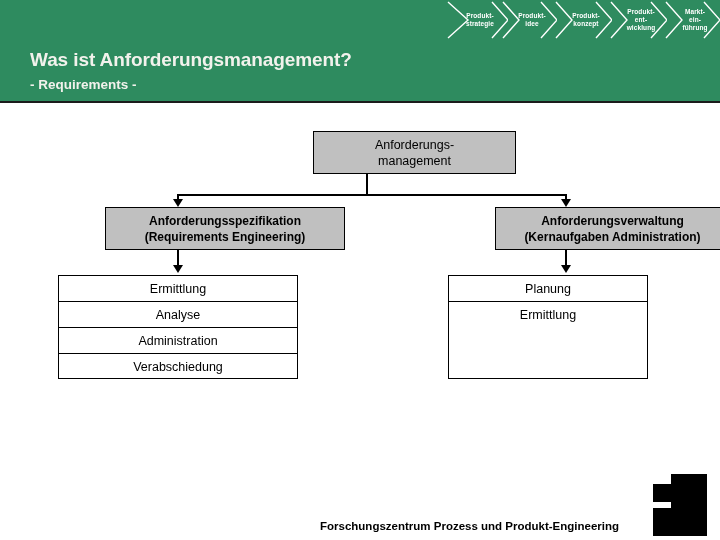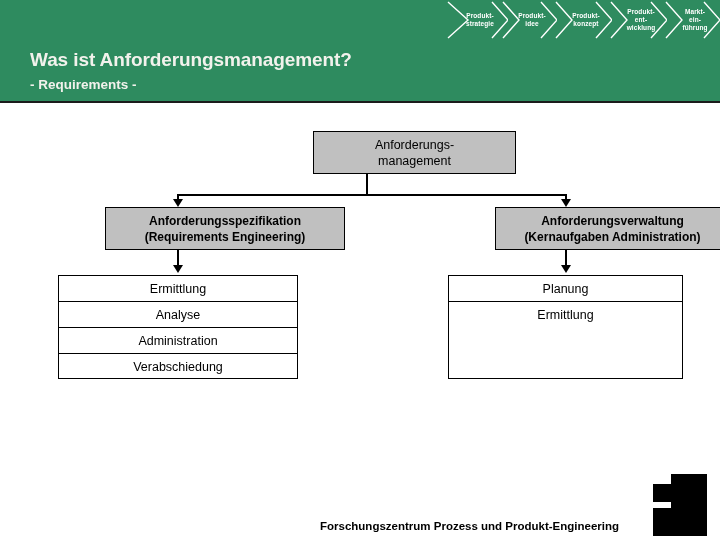--- a/index.html
+++ b/index.html
@@ -114,21 +114,21 @@
   }
 
   
   .task-list {
     position: absolute;
     border: 1px solid #000;
     box-sizing: border-box;
     background: #ffffff;
   }
   #list-spec { left: 58px; top: 275px; width: 240px; height: 104px; }
-  #list-admin { left: 448px; top: 275px; width: 235px; height: 104px; }
+  #list-admin { left: 448px; top: 275px; width: 200px; height: 104px; }
   .task-item {
     height: 26px;
     box-sizing: border-box;
     border-bottom: 1px solid #000;
     display: flex;
     align-items: center;
     justify-content: center;
     font-size: 12.5px;
   }
   .task-item:last-child { border-bottom: none; }

